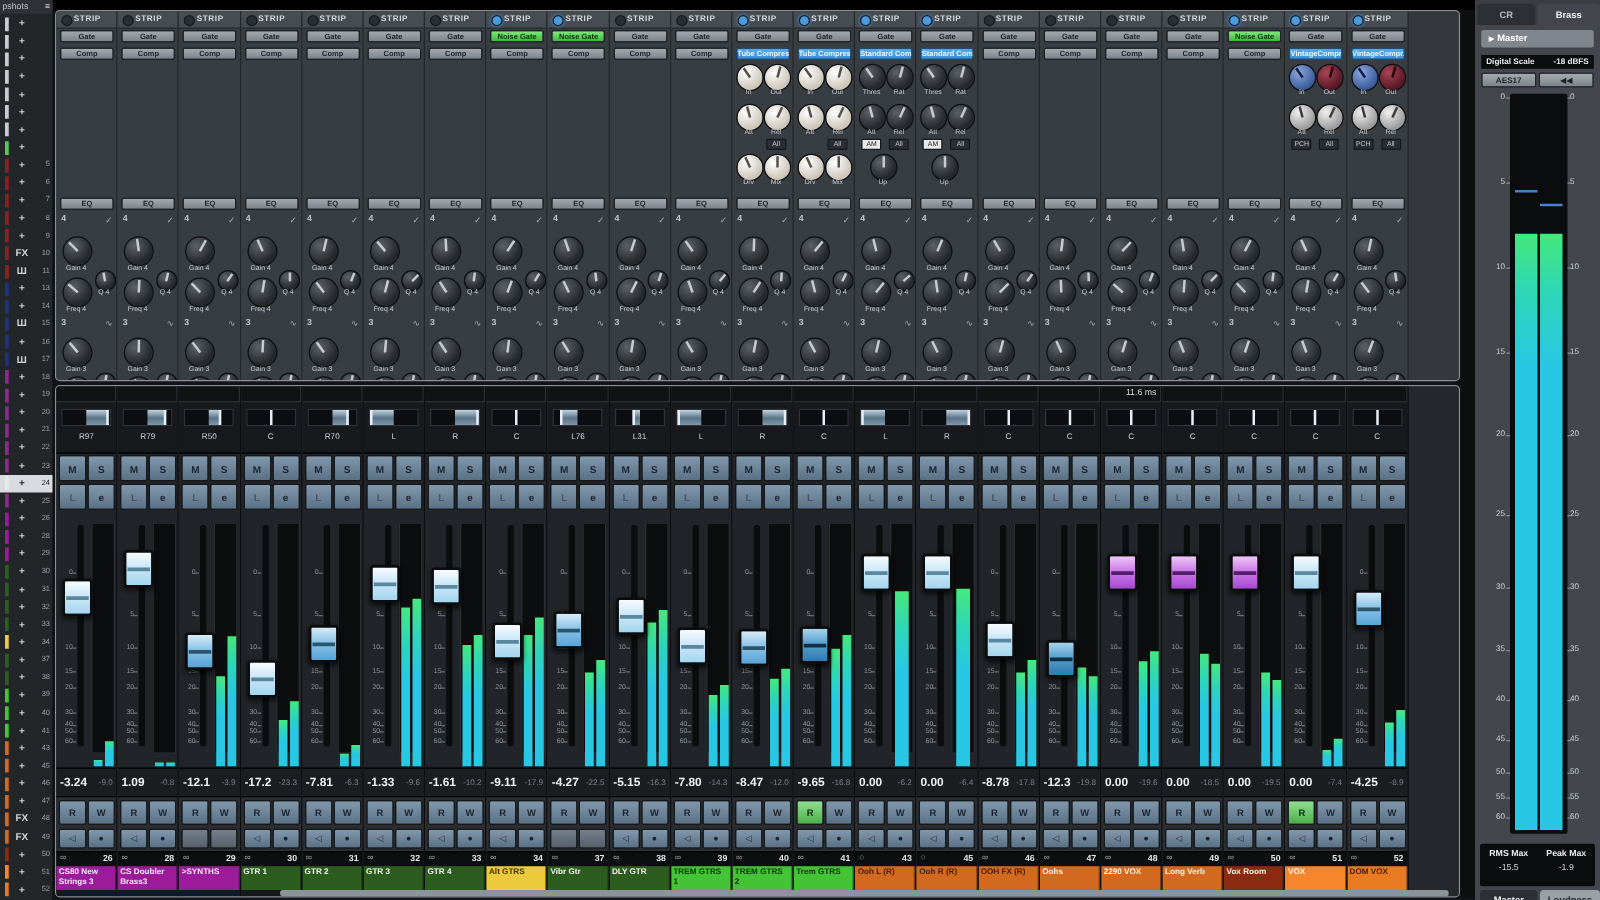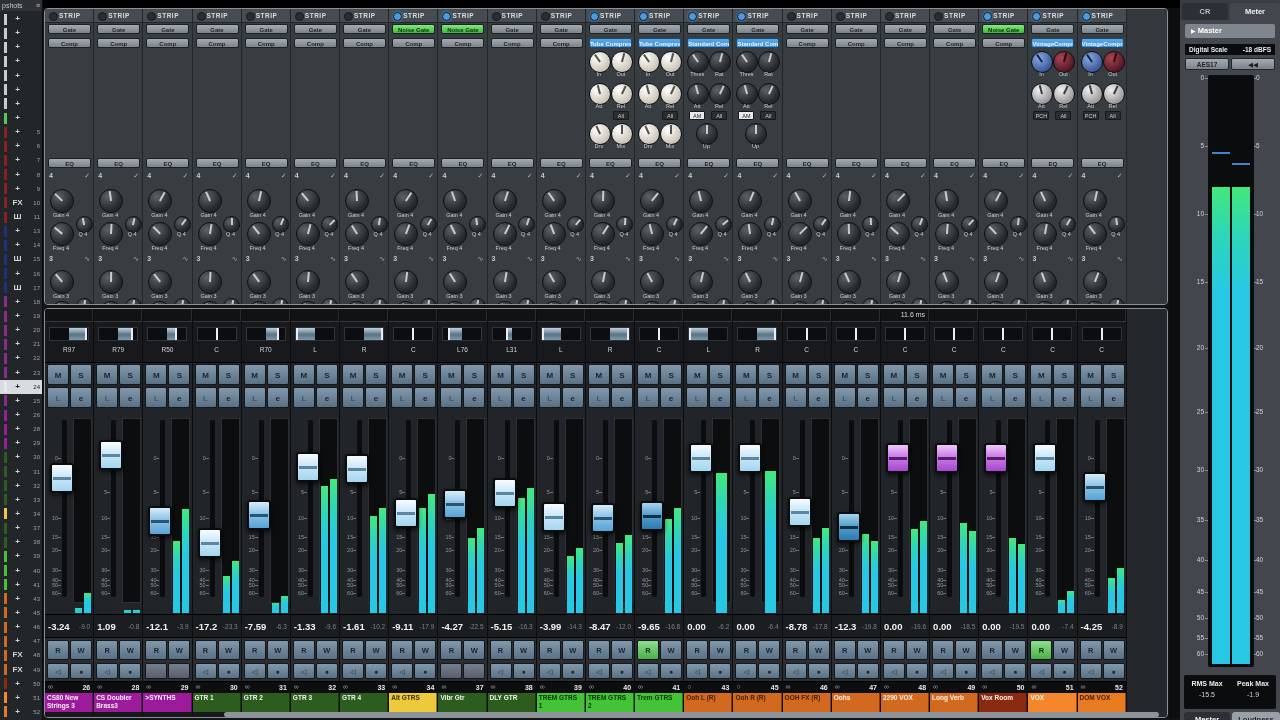--- a/index.html
+++ b/index.html
@@ -1653,21 +1653,21 @@
           <div class="tickdash" style="top: 175px;"></div>
           <div class="ticklbl" style="top: 180px;">60</div>
           <div class="tickdash" style="top: 183px;"></div>
           <div class="mbar" style="left: 30px; width: 7px; height: 10px;"></div>
           <div class="mbar" style="left: 39px; width: 7px; height: 17px;"></div>
           <div class="fcap cap-med" style="top: 89.828px;">
             <div class="capline"></div>
           </div>
         </div>
         <div class="valrow">
-          <div class="vmain">-7.59</div>
+          <div class="vmain">-7.81</div>
           <div class="vpeak">-6.3</div>
         </div>
         <div class="rwrow">
           <div class="sbtn" style="left: 2px; top: 2px; width: 22px; height: 20px; font-size: 7.5px; line-height: 20px;">R</div>
           <div class="sbtn" style="left: 25px; top: 2px; width: 22px; height: 20px; font-size: 7.5px; line-height: 20px;">W</div>
         </div>
         <div class="recrow">
           <div class="sbtn" style="left: 2px; top: 1px; width: 22px; height: 16px; font-size: 7px; line-height: 16px;">◁</div>
           <div class="sbtn" style="left: 25px; top: 1px; width: 22px; height: 16px; font-size: 7px; line-height: 16px;">●</div>
         </div>
@@ -2006,21 +2006,21 @@
           <div class="tickdash" style="top: 175px;"></div>
           <div class="ticklbl" style="top: 180px;">60</div>
           <div class="tickdash" style="top: 183px;"></div>
           <div class="mbar" style="left: 30px; width: 7px; height: 57px;"></div>
           <div class="mbar" style="left: 39px; width: 7px; height: 65px;"></div>
           <div class="fcap cap-light" style="top: 91.752px;">
             <div class="capline"></div>
           </div>
         </div>
         <div class="valrow">
-          <div class="vmain">-3.99</div>
+          <div class="vmain">-7.80</div>
           <div class="vpeak">-14.3</div>
         </div>
         <div class="rwrow">
           <div class="sbtn" style="left: 2px; top: 2px; width: 22px; height: 20px; font-size: 7.5px; line-height: 20px;">R</div>
           <div class="sbtn" style="left: 25px; top: 2px; width: 22px; height: 20px; font-size: 7.5px; line-height: 20px;">W</div>
         </div>
         <div class="recrow">
           <div class="sbtn" style="left: 2px; top: 1px; width: 22px; height: 16px; font-size: 7px; line-height: 16px;">◁</div>
           <div class="sbtn" style="left: 25px; top: 1px; width: 22px; height: 16px; font-size: 7px; line-height: 16px;">●</div>
         </div>
@@ -2672,21 +2672,21 @@
         <div class="scrollrow"></div>
       </div>
       <div class="fcolfill"></div>
     </div>
   <div id="hscroll" class="abs" style="left:224px;top:712px;width:935px;"></div>
 
   <div id="rscroll" class="abs"></div>
 
   <div id="master" class="abs">
     <div class="mtab" id="tab-cr">CR</div>
-    <div class="mtab" id="tab-meter">Meter</div>
+    <div class="mtab" id="tab-meter">Brass</div>
     <div id="mbody">
       <div id="master-btn">
         <span style="font-size:6px;">▶</span>
         <span>Master</span>
       </div>
       <div id="dscale">
         <span>Digital Scale</span>
         <span>-18 dBFS</span>
       </div>
       <div class="mbtn" style="left:5px;width:44px;">AES17</div>

